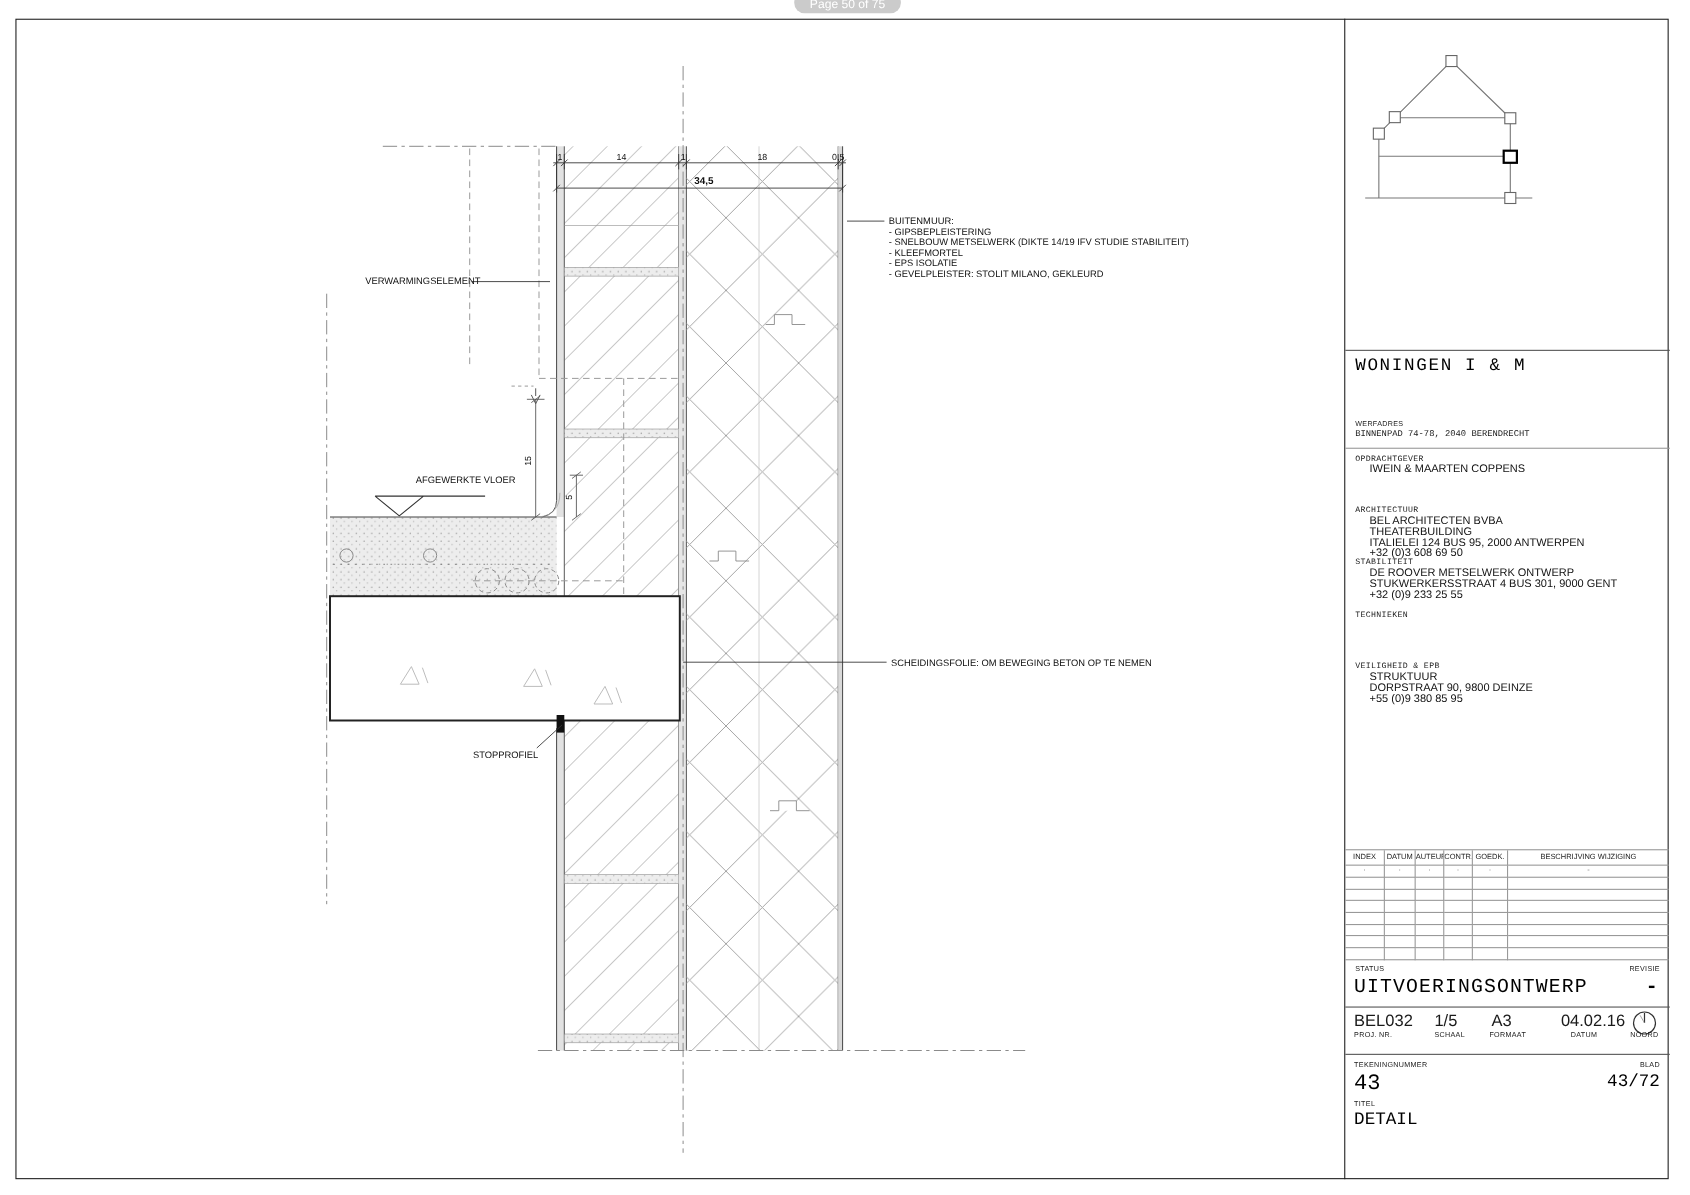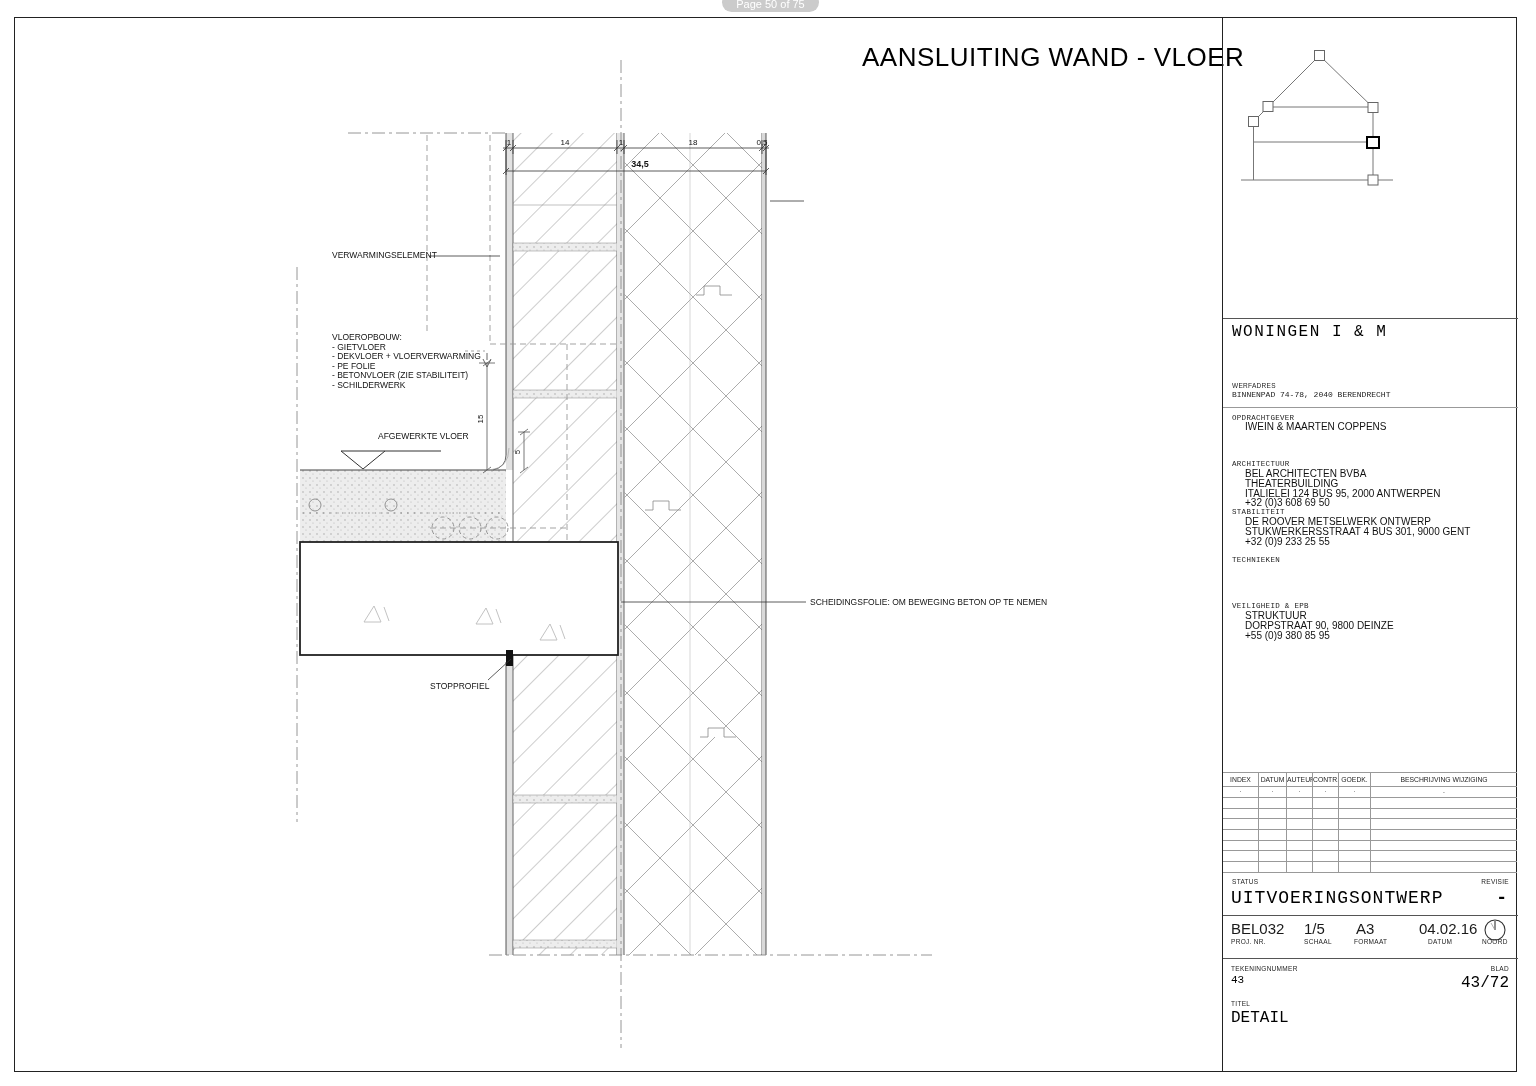--- a/index.html
+++ b/index.html
@@ -167,37 +167,36 @@
     <text x="520" y="452" font-size="8" fill="#111" text-anchor="middle" transform="rotate(-90 520 452)">5</text>
 
     <g stroke="#333" stroke-width="0.8" fill="none">
       <line x1="429" y1="256" x2="500" y2="256"></line>
       <line x1="770" y1="201" x2="804" y2="201"></line>
       <line x1="621" y1="602" x2="806" y2="602"></line>
       <line x1="488" y1="680" x2="511" y2="659"></line>
     </g>
   </svg>
 
-  <div class="dwg-title">AANSLUITING WAND - VLOER</div>
 
   <div class="lbl" style="left:332px;top:251px;">VERWARMINGSELEMENT</div>
 
-  <div class="lbl" style="left:332px;top:333px;">
-    <div>VLOEROPBOUW:</div>
-    <div>- GIETVLOER</div>
-    <div>- DEKVLOER + VLOERVERWARMING</div>
-    <div>- PE FOLIE</div>
-    <div>- BETONVLOER (ZIE STABILITEIT)</div>
-    <div>- SCHILDERWERK</div>
+
+  <div class="lbl" style="left:378px;top:432px;">AFGEWERKTE VLOER</div>
+
+  <div class="lbl" style="left:430px;top:682px;">STOPPROFIEL</div>
+
+  <div class="lbl" style="left:808px;top:197px;">
+    <div>BUITENMUUR:</div>
+    <div>- GIPSBEPLEISTERING</div>
+    <div>- SNELBOUW METSELWERK (DIKTE 14/19 IFV STUDIE STABILITEIT)</div>
+    <div>- KLEEFMORTEL</div>
+    <div>- EPS ISOLATIE</div>
+    <div>- GEVELPLEISTER: STOLIT MILANO, GEKLEURD</div>
   </div>
-
-  <div class="lbl" style="left:378px;top:432px;">AFGEWERKTE VLOER</div>
-
-  <div class="lbl" style="left:430px;top:682px;">STOPPROFIEL</div>
-
 
   <div class="lbl" style="left:810px;top:598px;">SCHEIDINGSFOLIE: OM BEWEGING BETON OP TE NEMEN</div>
 
   <div class="panel">
 
     <svg class="abs" style="left:18px;top:23px;" width="160" height="155" viewBox="0 0 160 155">
       <g stroke="#777" stroke-width="1" fill="none">
         <path d="M12.5,81.5 L78.5,15.5 L132,67.5"></path>
         <line x1="27" y1="67" x2="132" y2="67"></line>
         <line x1="12.5" y1="81.5" x2="12.5" y2="140"></line>
@@ -346,19 +345,19 @@
     <div class="abs small" style="left:8px;top:921px;">PROJ. NR.</div>
     <div class="abs small" style="left:81px;top:921px;">SCHAAL</div>
     <div class="abs small" style="left:131px;top:921px;">FORMAAT</div>
     <div class="abs small" style="left:205px;top:921px;">DATUM</div>
     <div class="abs small" style="left:259px;top:921px;">NOORD</div>
 
     <div class="hr" style="top:941px;"></div>
 
     <div class="abs small" style="left:8px;top:948px;">TEKENINGNUMMER</div>
     <div class="abs small" style="right:8px;top:948px;">BLAD</div>
-    <div class="abs mono" style="left:8px;top:957px;font-size:11px;color:#000;">43</div>
+    <div class="abs mono" style="left:8px;top:957px;font-size:20px;color:#000;">43</div>
     <div class="abs mono" style="right:8px;top:957px;font-size:16px;color:#000;">43/72</div>
     <div class="abs small" style="left:8px;top:983px;">TITEL</div>
     <div class="abs mono" style="left:8px;top:992px;font-size:16px;color:#000;">DETAIL</div>
   </div>
 
 </div>
 
 </body></html>

